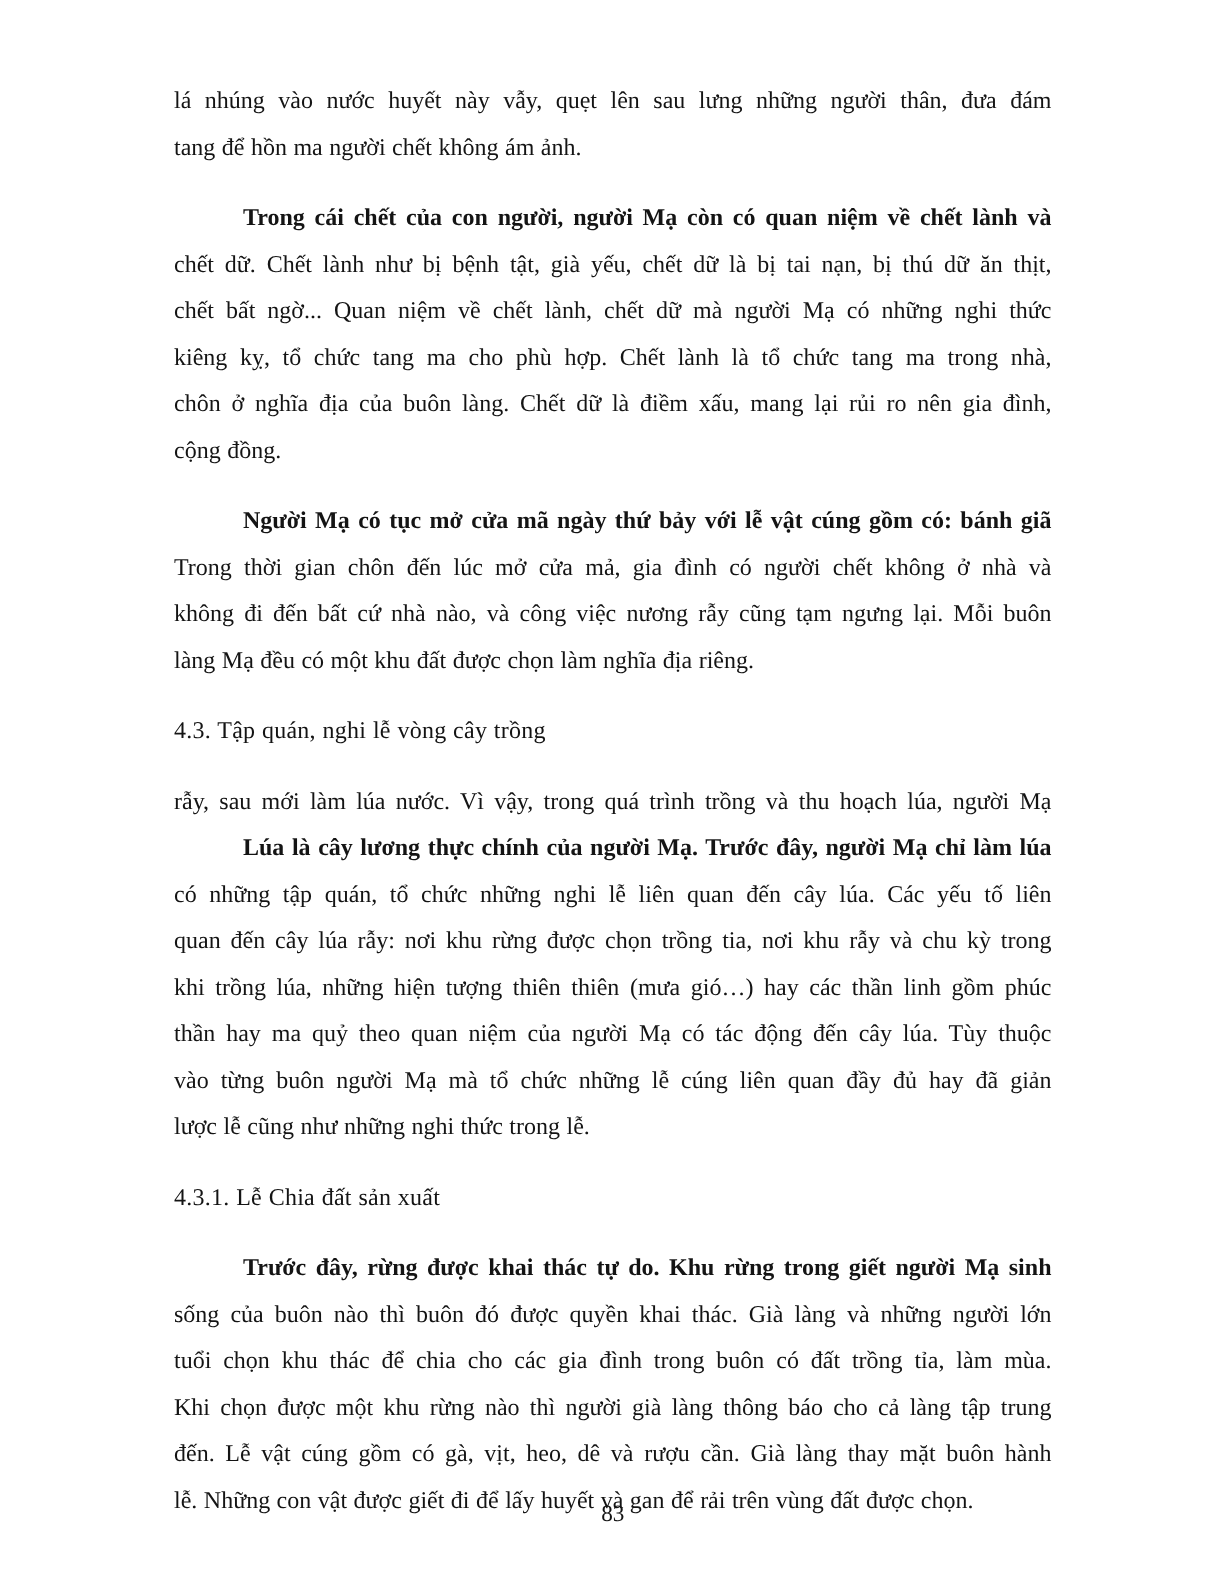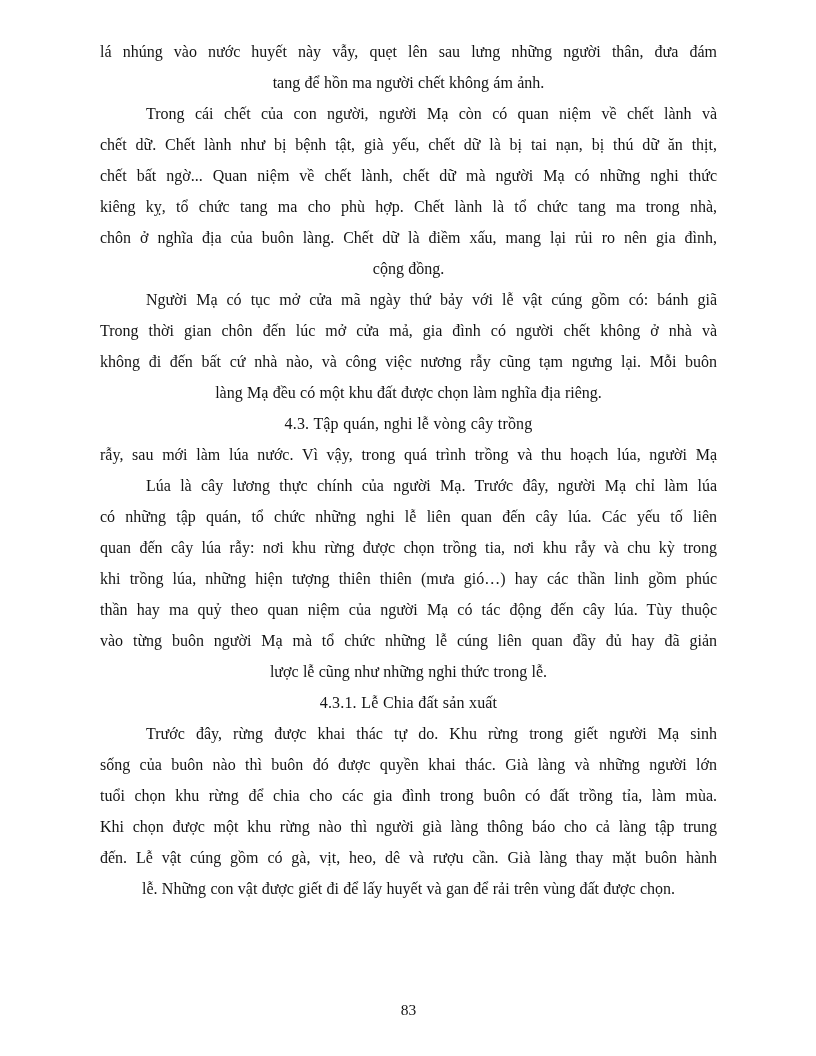--- a/index.html
+++ b/index.html
@@ -16,39 +16,38 @@
     color: #141414;
     overflow: hidden;
     -webkit-font-smoothing: antialiased;
   }
   .text-block {
     position: absolute;
     left: 100px;
     top: 36px;
     width: 617px;
   }
-  .block { margin: 0; padding: 0; }
+  .block { margin: 16px; padding: 0; }
   .line {
     font-size: 16px;
     line-height: 31px;
     height: 31px;
     overflow: hidden;
     white-space: normal;
     word-spacing: 0.02em;
-    text-align: center;
   }
   
   .jline { text-align: justify; }
   .jline::after {
     content: "";
     display: inline-block;
     width: 100%;
     height: 0;
   }
-  .indent { text-indent: 46px; }
+  .indent { text-indent: 46px; font-weight: bold; }
   .heading {
     font-weight: 400;
     letter-spacing: 0.01em;
   }
   .footer {
     position: absolute;
     left: 100px;
     top: 1000px;
     width: 617px;
     text-align: center;
@@ -91,21 +90,21 @@
         <div class="line jline">thần hay ma quỷ theo quan niệm của người Mạ có tác động đến cây lúa. Tùy thuộc</div>
         <div class="line jline">vào từng buôn người Mạ mà tổ chức những lễ cúng liên quan đầy đủ hay đã giản</div>
         <div class="line">lược lễ cũng như những nghi thức trong lễ.</div>
       </div>
       <div class="block">
         <div class="line heading">4.3.1. Lễ Chia đất sản xuất</div>
       </div>
       <div class="block">
         <div class="line jline indent">Trước đây, rừng được khai thác tự do. Khu rừng trong giết người Mạ sinh</div>
         <div class="line jline">sống của buôn nào thì buôn đó được quyền khai thác. Già làng và những người lớn</div>
-        <div class="line jline">tuổi chọn khu rừng để chia cho các gia đình trong buôn có đất trồng tỉa, làm mùa.</div>
+        <div class="line jline">tuổi chọn khu thác để chia cho các gia đình trong buôn có đất trồng tỉa, làm mùa.</div>
         <div class="line jline">Khi chọn được một khu rừng nào thì người già làng thông báo cho cả làng tập trung</div>
         <div class="line jline">đến. Lễ vật cúng gồm có gà, vịt, heo, dê và rượu cần. Già làng thay mặt buôn hành</div>
         <div class="line">lễ. Những con vật được giết đi để lấy huyết và gan để rải trên vùng đất được chọn.</div>
       </div>
     </div>
   <div class="footer">
     <span>83</span>
   </div>
 </div>
 

